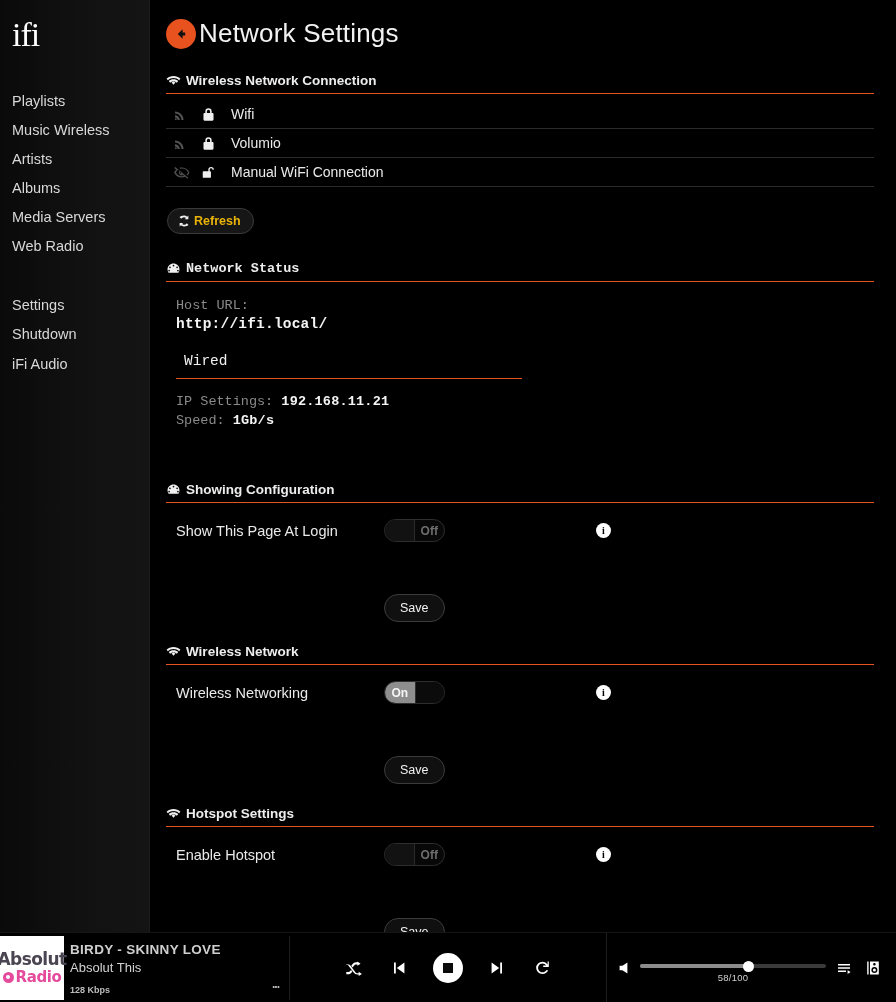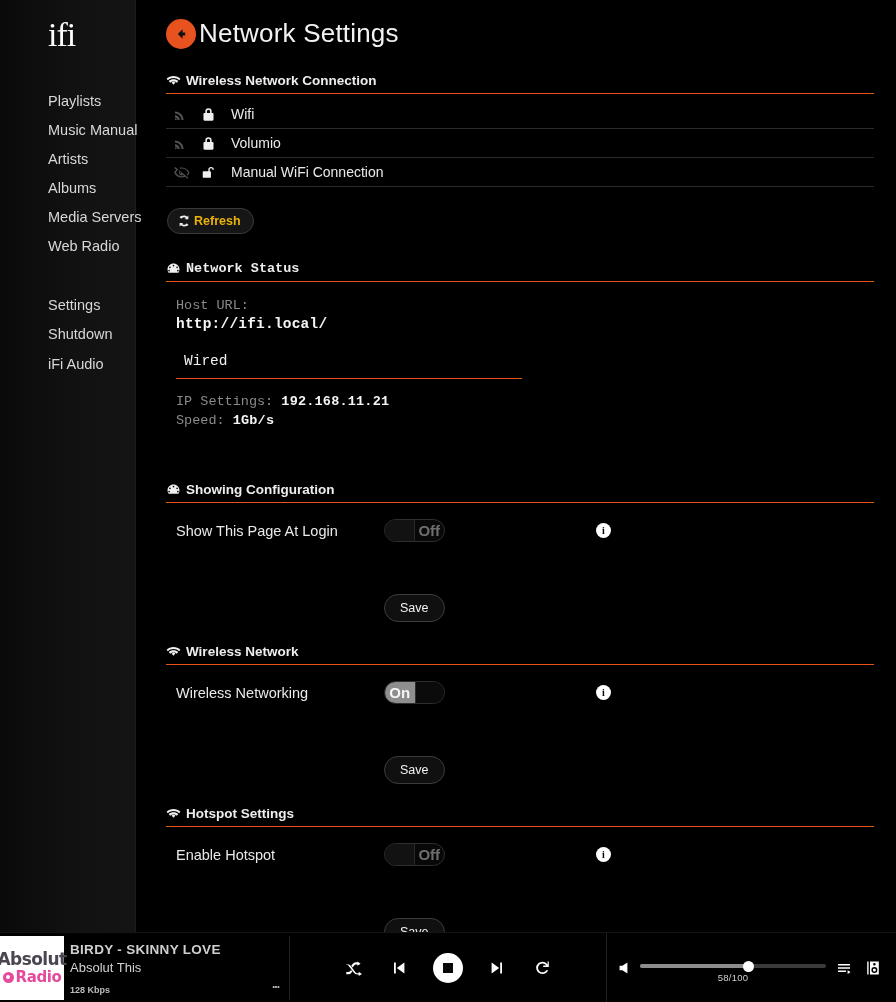--- a/index.html
+++ b/index.html
@@ -7,25 +7,24 @@
     width: 896px; height: 1002px;
     background: #000;
     font-family: "Liberation Sans", sans-serif;
     overflow: hidden;
   }
   .app { position: relative; width: 896px; height: 1002px; background: #000; }
 
   
   .sidebar {
     position: absolute; left: 0; top: 0;
-    width: 136px; height: 932px;
+    width: 150px; height: 932px;
     background: linear-gradient(to right, #0a0a0a 0%, #121212 60%, #141414 100%);
     border-right: 1px solid #1c1c1c;
     padding-top: 10px;
-    padding-left: 36px;
   }
   .logo {
     font-family: "Liberation Serif", serif;
     color: #fff; font-size: 34px; line-height: 1;
     padding: 8px 0 0 12px; letter-spacing: -1px;
     user-select: none;
   }
   .nav-group { margin-top: 34px; }
   .nav-group.second { margin-top: 30px; }
   .nav-item {
@@ -105,21 +104,21 @@
   }
   .set-label { color: #e9e9e9; font-size: 14.5px; width: 208px; flex: none; }
   .toggle {
     width: 61px; height: 23px; border-radius: 12px;
     position: relative; cursor: pointer; flex: none;
     overflow: hidden; border: 1px solid #2e2e2e; background: #080808;
   }
   .toggle .fill {
     position: absolute; top: 0; bottom: 0; left: 0; width: 50%;
     display: flex; align-items: center; justify-content: center;
-    font-size: 15px; font-weight: 700;
+    font-size: 12px; font-weight: 700;
   }
   .toggle.on .fill { background: #8e8e8e; color: #f5f5f5; }
   .toggle.off .fill {
     left: auto; right: 0; background: transparent; color: #6e6e6e;
   }
   .toggle .knob { position: absolute; top: 0; bottom: 0; width: 50%; background: #0b0b0b; }
   .toggle.on .knob { right: 0; border-left: 1px solid #2e2e2e; }
   .toggle.off .knob { left: 0; border-right: 1px solid #2a2a2a; background: #121212; }
 
   .info-icon {
@@ -225,21 +224,21 @@
 </head>
 <body>
 
 <div class="app">
 
   <div class="sidebar">
     <div class="logo">ifi</div>
 
     <div class="nav-group">
       <div class="nav-item">Playlists</div>
-      <div class="nav-item">Music Manual</div>
+      <div class="nav-item">Music Wireless</div>
       <div class="nav-item">Artists</div>
       <div class="nav-item">Albums</div>
       <div class="nav-item">Media Servers</div>
       <div class="nav-item">Web Radio</div>
     </div>
 
     <div class="nav-group second">
       <div class="nav-item">Settings</div>
       <div class="nav-item">Shutdown</div>
       <div class="nav-item">iFi Audio</div>

